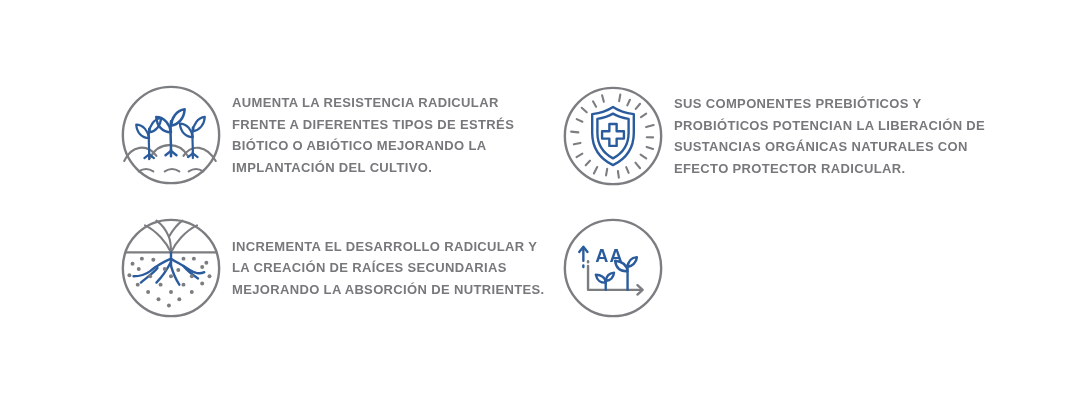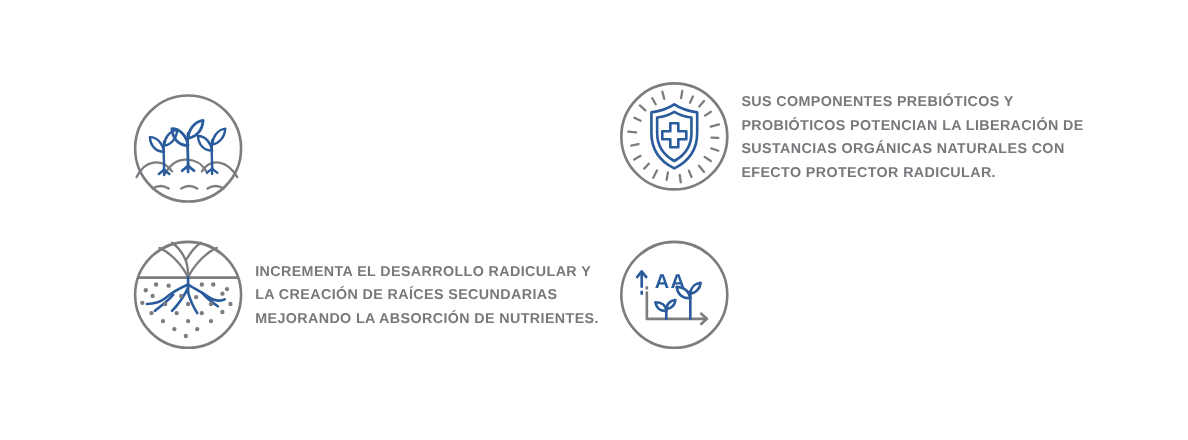--- a/index.html
+++ b/index.html
@@ -28,21 +28,21 @@
     margin:0;
     width:315px;
     font-size:13px;
     line-height:21.5px;
     font-weight:700;
     letter-spacing:0.35px;
     color:var(--text-gray);
     white-space:pre-line;
   }
   #f1{left:119px;top:83px;}
-  #f2{left:561px;top:72px;}
+  #f2{left:561px;top:84px;}
   #f3{left:119px;top:216px;align-items:center;}
   #f4{left:561px;top:216px;}
 
   
   .sg{stroke:var(--icon-gray);fill:none;stroke-width:2.3;stroke-linecap:round;stroke-linejoin:round;}
   .sg-thin{stroke:var(--icon-gray);fill:none;stroke-width:2;stroke-linecap:round;stroke-linejoin:round;}
   .sb{stroke:var(--accent-blue);fill:none;stroke-width:2.3;stroke-linecap:round;stroke-linejoin:round;}
   .dg{fill:var(--icon-gray);stroke:none;}
   .aa{fill:var(--accent-blue);font-family:"Liberation Sans",sans-serif;font-weight:700;font-size:17.5px;letter-spacing:1px;}
 </style>
@@ -67,20 +67,24 @@
       <path class="sg-thin" d="M5,75 C12,60 27,58 36,70"></path>
       <path class="sg-thin" d="M30,72 C38,56 58,56 66,70"></path>
       <path class="sg-thin" d="M62,70 C70,58 84,60 93,75"></path>
       <path class="sg-thin" d="M19,85 Q26,80.5 33,85"></path>
       <path class="sg-thin" d="M44,85 Q51,80.5 58,85"></path>
       <path class="sg-thin" d="M67,85 Q74,80.5 81,85"></path>
       <use href="#sprout" transform="translate(29,64) scale(0.92)"></use>
       <use href="#sprout" transform="translate(50,60) scale(1.05)"></use>
       <use href="#sprout" transform="translate(71,63) scale(0.92)"></use>
     </svg>
+    <p>AUMENTA LA RESISTENCIA RADICULAR
+FRENTE A DIFERENTES TIPOS DE ESTRÉS
+BIÓTICO O ABIÓTICO MEJORANDO LA
+IMPLANTACIÓN DEL CULTIVO.</p>
   </section>
 
   <section class="feature" id="f2">
     <svg class="icon" viewBox="0 0 100 100" role="img" aria-label="shield-protection-icon">
       <circle class="sg" cx="50" cy="50" r="46.3"></circle>
       <g class="sg-thin">
         <line x1="50" y1="9.5" x2="50" y2="16" transform="rotate(10 50 50)"></line>
         <line x1="50" y1="11.5" x2="50" y2="17.5" transform="rotate(25 50 50)"></line>
         <line x1="50" y1="9.5" x2="50" y2="16" transform="rotate(40 50 50)"></line>
         <line x1="50" y1="11.5" x2="50" y2="17.5" transform="rotate(56 50 50)"></line>

